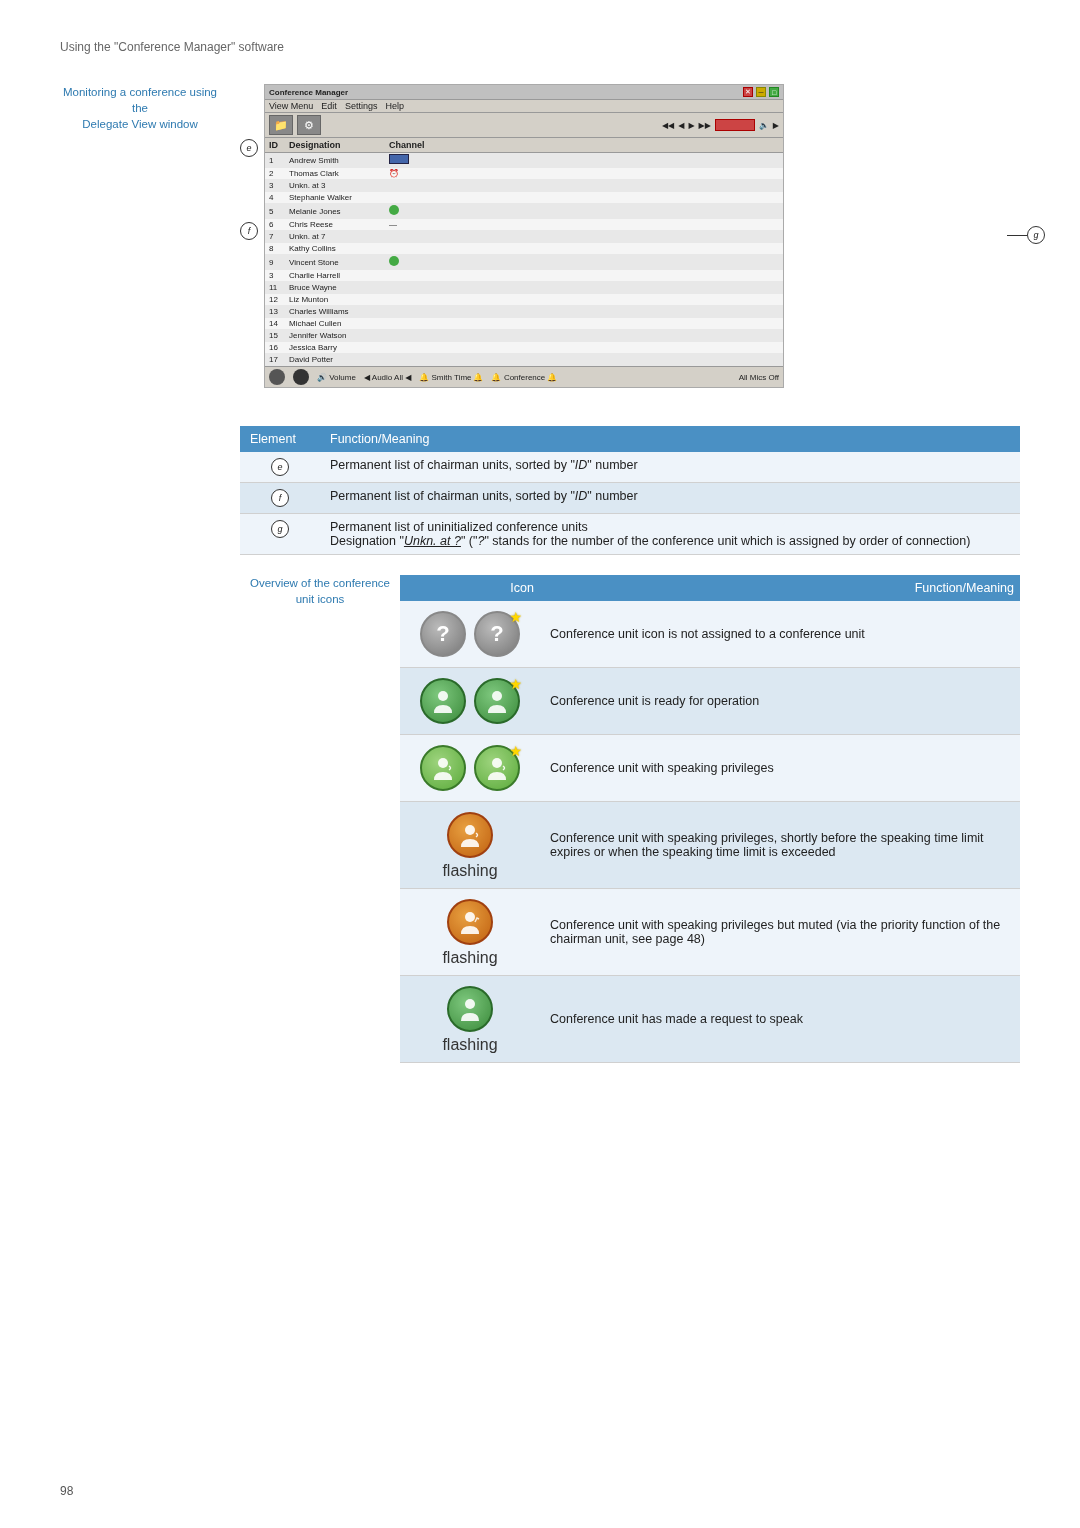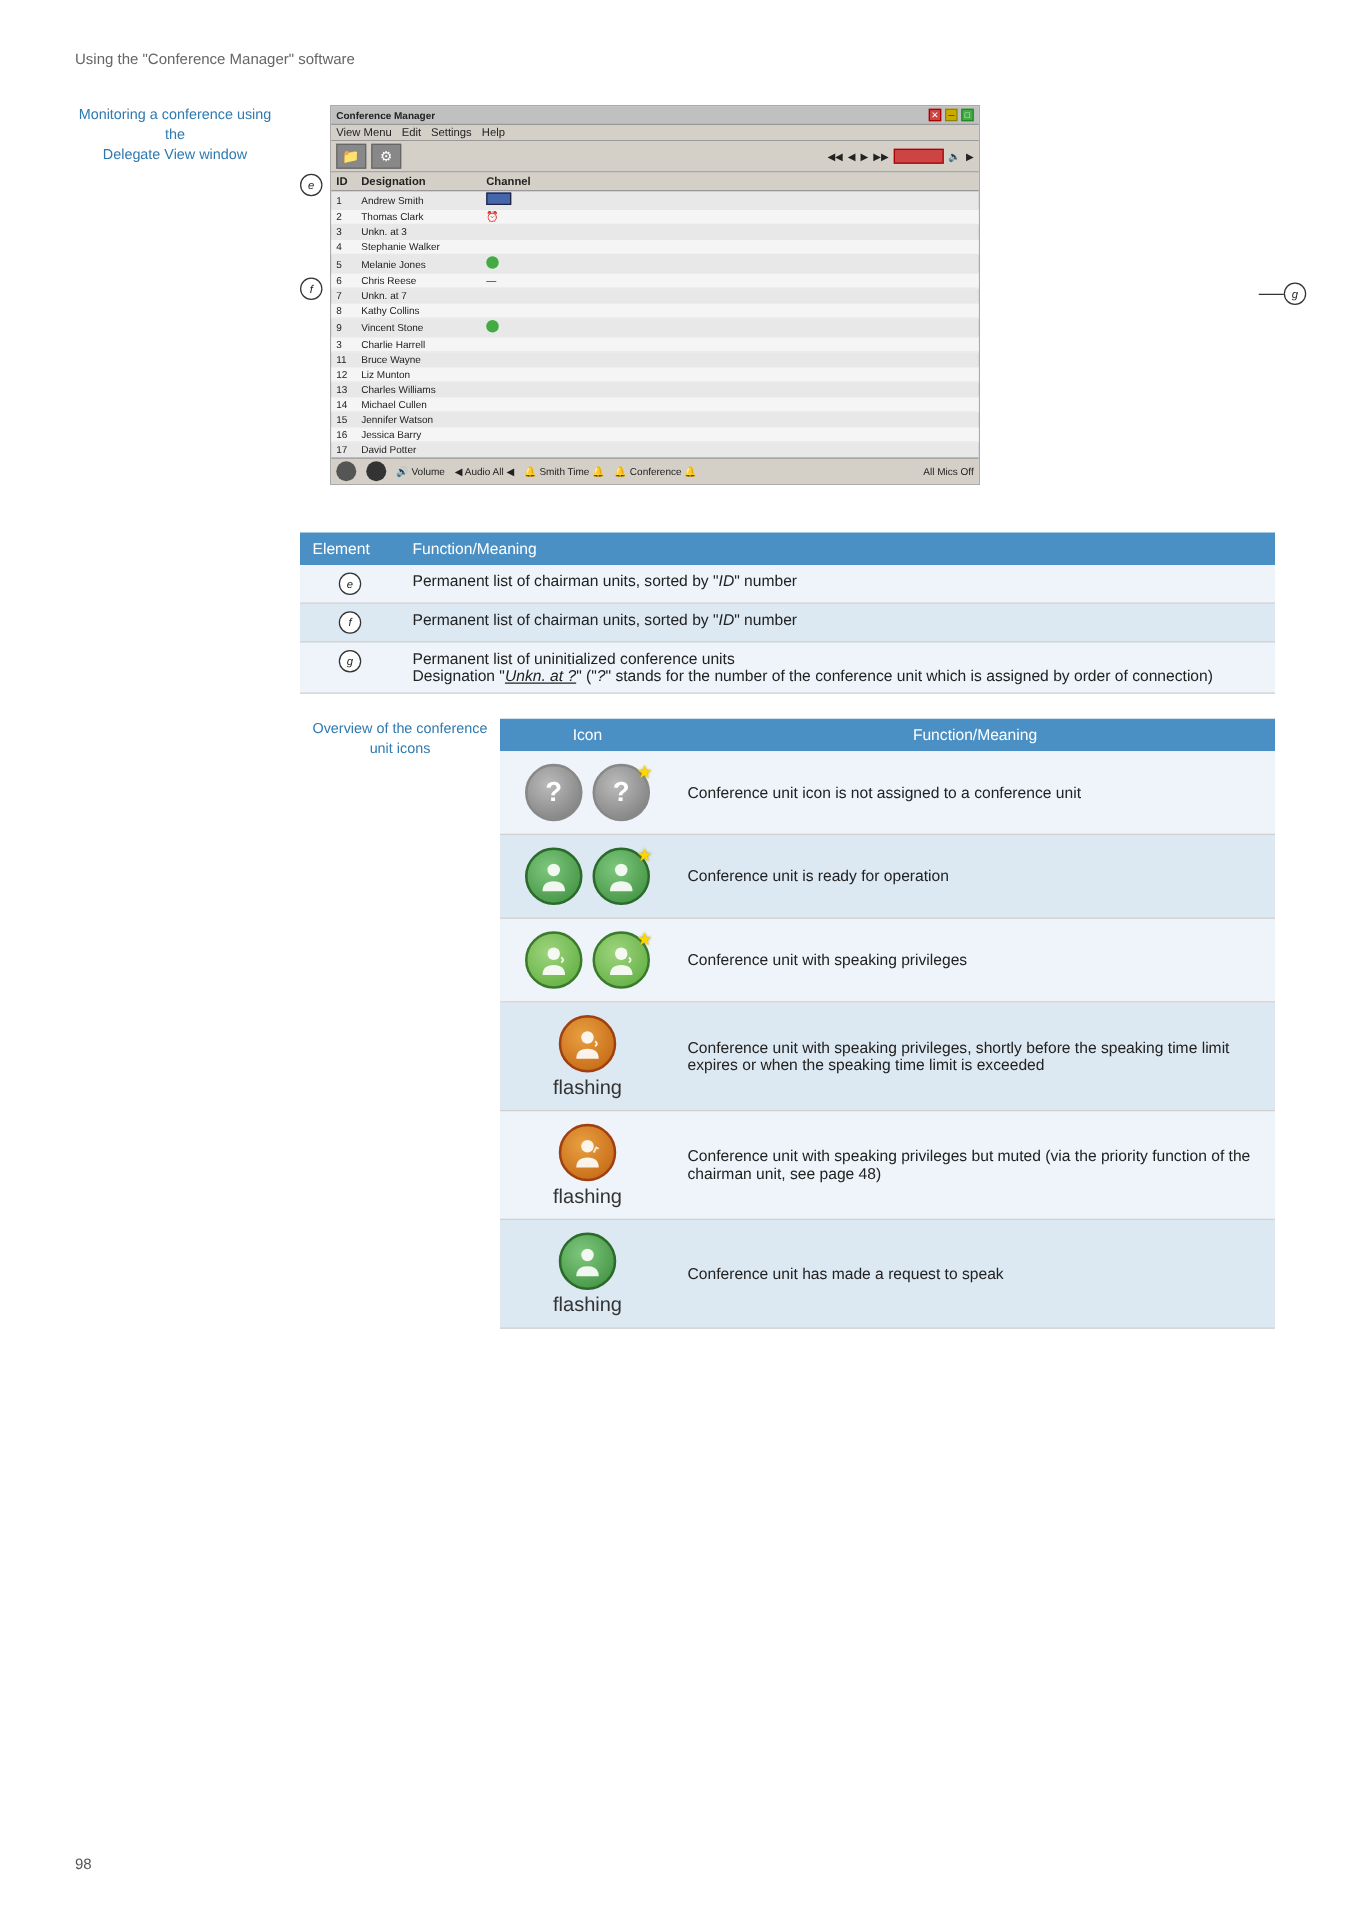--- a/index.html
+++ b/index.html
@@ -179,22 +179,22 @@
     .icon-table {
       width: 100%;
       border-collapse: collapse;
       margin-bottom: 20px;
       font-size: 12.5px;
     }
 
     .icon-table th {
       background: #4a90c4;
       color: #fff;
-      padding: 6px 26px;
-      text-align: center;
+      padding: 6px 6px;
+      text-align: right;
       font-weight: normal;
     }
 
     .icon-table td {
       padding: 8px 10px;
       border-bottom: 1px solid #d0d0d0;
       vertical-align: middle;
     }
 
     .icon-table tr:nth-child(even) td { background: #dce8f2; }

